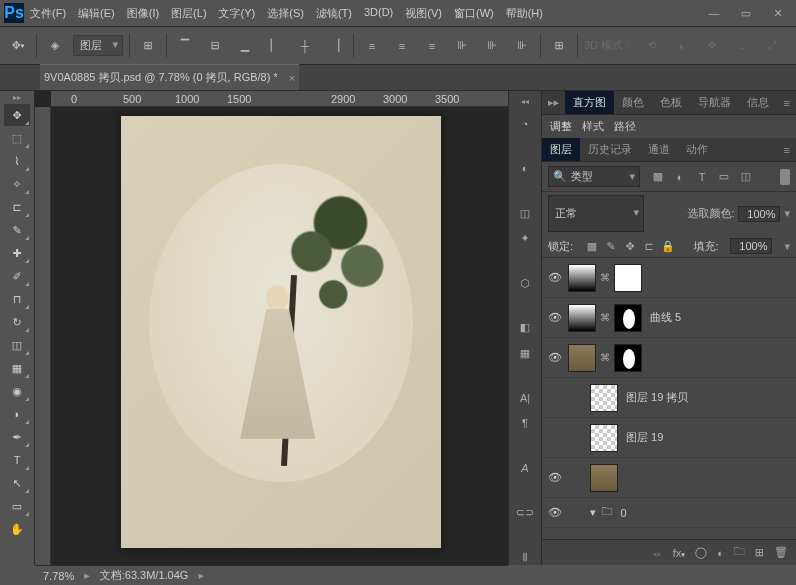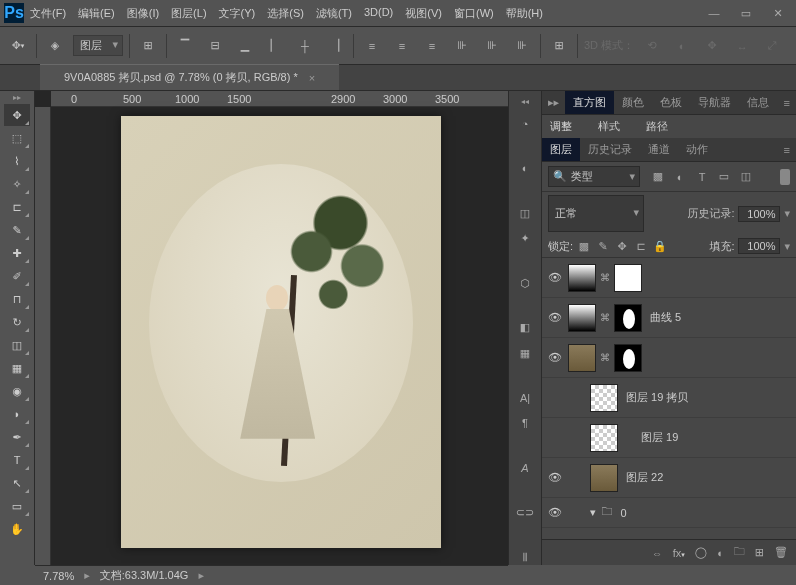--- a/index.html
+++ b/index.html
@@ -9,21 +9,21 @@
 .menu-item{padding:4px 6px;cursor:pointer}
 .win-controls{margin-left:auto;display:flex;gap:4px}
 .win-btn{width:28px;height:20px;display:flex;align-items:center;justify-content:center;color:#aaa;cursor:pointer}
 .optbar{height:38px;background:#535353;border-bottom:1px solid #2a2a2a;display:flex;align-items:center;padding:0 6px;gap:6px}
 .opt-icon{width:24px;height:24px;display:flex;align-items:center;justify-content:center;color:#bbb}
 .opt-sep{width:1px;height:24px;background:#3a3a3a}
 .opt-select{background:#474747;border:1px solid #3a3a3a;padding:2px 18px 2px 6px;position:relative;min-width:50px}
 .opt-select::after{content:"▾";position:absolute;right:4px;color:#999}
 .opt-disabled{color:#6a6a6a}
 .tabbar{height:26px;background:#434343;display:flex;align-items:flex-end;padding-left:40px;border-bottom:1px solid #2a2a2a}
-.doc-tab{background:#535353;padding:5px 24px;border-top:1px solid #6a6a6a;display:flex;align-items:center;gap:11px;font-size:10px}
+.doc-tab{background:#535353;padding:5px 4px;border-top:1px solid #6a6a6a;display:flex;align-items:center;gap:11px;font-size:10px}
 .tab-close{color:#999;cursor:pointer}
 .work{display:flex;height:474px}
 .toolbox{width:35px;background:#535353;border-right:1px solid #2a2a2a;display:flex;flex-direction:column;align-items:center;padding-top:2px}
 .tool{width:26px;height:22px;display:flex;align-items:center;justify-content:center;color:#ccc;margin-bottom:1px;cursor:pointer;position:relative}
 .tool.active{background:#3a3a3a}
 .tool-corner::after{content:"";position:absolute;right:1px;bottom:1px;border:2px solid transparent;border-right-color:#999;border-bottom-color:#999}
 .canvas-area{flex:1;background:#262626;position:relative;overflow:hidden}
 .ruler-h{position:absolute;top:0;left:16px;right:0;height:16px;background:#535353;border-bottom:1px solid #333;font-size:8px;color:#999;overflow:hidden}
 .ruler-v{position:absolute;top:16px;left:0;width:16px;bottom:0;background:#535353;border-right:1px solid #333}
 .ruler-h span{position:absolute;top:2px}
@@ -37,33 +37,33 @@
 .fg-body{width:75px;height:130px;background:linear-gradient(#d0c8b0,#c0b8a0);clip-path:polygon(35% 0,65% 0,100% 100%,0 100%);margin-top:-2px;margin-left:12px}
 .iconstrip{width:34px;background:#434343;border-left:1px solid #2a2a2a;border-right:1px solid #2a2a2a;display:flex;flex-direction:column;align-items:center;padding-top:6px;gap:10px}
 .strip-icon{width:22px;height:22px;display:flex;align-items:center;justify-content:center;color:#aaa;cursor:pointer}
 .strip-gap{height:14px}
 .panels{width:254px;background:#474747;display:flex;flex-direction:column}
 .panel-tabs{display:flex;background:#3a3a3a;border-bottom:1px solid #2a2a2a;align-items:center}
 .ptab{padding:4px 8px;color:#999;cursor:pointer;font-size:11px}
 .ptab.active{background:#0f172a;color:#ddd}
 .ptab-menu{margin-left:auto;padding:0 6px;color:#999}
 .ptab-collapse{padding:0 6px;color:#999}
-.panel-sub{display:flex;padding:4px 8px;gap:26px;font-size:11px;color:#999}
+.panel-sub{display:flex;padding:4px 8px;gap:10px;font-size:11px;color:#999}
 .panel-sub span.on{color:#ddd}
 .filter-row{display:flex;align-items:center;padding:4px 6px;gap:4px;border-bottom:1px solid #333}
 .type-sel{background:#3a3a3a;border:1px solid #2a2a2a;display:flex;align-items:center;padding:2px 4px;gap:4px;flex:0 0 92px}
 .type-sel::after{content:"▾";color:#999;margin-left:auto}
 .filter-icons{display:flex;gap:6px;margin-left:6px}
 .fi{width:16px;height:16px;display:flex;align-items:center;justify-content:center;color:#aaa}
 .blend-row{display:flex;align-items:center;padding:3px 6px;gap:4px}
 .blend-sel{background:#3a3a3a;border:1px solid #2a2a2a;padding:10px 6px;flex:0 0 96px;position:relative}
 .blend-sel::after{content:"▾";position:absolute;right:4px;color:#999}
 .opacity-lbl{color:#bbb;margin-left:auto}
 .opacity-val{background:#3a3a3a;border:1px solid #2a2a2a;padding:1px 4px;min-width:42px;text-align:right}
-.lock-row{display:flex;align-items:center;padding:3px 6px;gap:4px;border-bottom:1px solid #333;font-size:10px}
+.lock-row{display:flex;align-items:center;padding:3px 6px;gap:12px;border-bottom:1px solid #333;font-size:10px}
 .lock-icons{display:flex;gap:5px}
 .li{width:14px;height:14px;display:flex;align-items:center;justify-content:center;color:#aaa}
 .layers{flex:1;overflow-y:auto;background:#474747}
 .layer{display:flex;align-items:center;height:40px;border-bottom:1px solid #3d3d3d;padding:0 4px;gap:4px}
 .layer.h30{height:30px}
 .eye{width:18px;display:flex;justify-content:center;color:#ccc}
 .thumb{width:28px;height:28px;background:#666;border:1px solid #222;flex-shrink:0}
 .thumb.mask{background:#000;position:relative}
 .thumb.mask::after{content:"";position:absolute;left:8px;top:4px;width:12px;height:20px;background:#fff;border-radius:50%}
 .thumb.white{background:#fff}
@@ -256,21 +256,21 @@
         <div class="fi">◐</div>
         <div class="fi">T</div>
         <div class="fi">▭</div>
         <div class="fi">◫</div>
       </div>
       <div style="margin-left:auto;width:10px;height:16px;background:#888;border-radius:2px"></div>
     </div>
 
     <div class="blend-row">
       <div class="blend-sel">正常</div>
-      <span class="opacity-lbl">历史记录:</span>
+      <span class="opacity-lbl">选取颜色:</span>
       <div class="opacity-val">100%</div>
       <span style="color:#999">▾</span>
     </div>
 
     <div class="lock-row">
       <span>锁定:</span>
       <div class="lock-icons">
         <div class="li">▩</div>
         <div class="li">✎</div>
         <div class="li">✥</div>
@@ -310,30 +310,29 @@
         </div>
         <div class="layer">
           <div class="eye"></div>
           <div class="indent1" style="display: flex; align-items: center; gap: 4px; flex: 1 1 0%;">
             <div class="thumb check"></div>
             <span class="lname">图层 19 拷贝</span>
           </div>
         </div>
         <div class="layer">
           <div class="eye"></div>
-          <div class="indent1" style="display: flex; align-items: center; gap: 19px; flex: 1 1 0%;">
+          <div class="indent1" style="display: flex; align-items: center; gap: 4px; flex: 1 1 0%;">
             <div class="thumb check"></div>
             <span class="lname">图层 19</span>
           </div>
         </div>
         <div class="layer">
           <div class="eye">👁</div>
           <div class="indent1" style="display: flex; align-items: center; gap: 4px; flex: 1 1 0%;">
             <div class="thumb img1"></div>
-            <span class="lname">图层 22</span>
           </div>
         </div>
         <div class="layer h30">
           <div class="eye">👁</div>
           <div class="indent1" style="display: flex; align-items: center; gap: 4px; flex: 1 1 0%;">
             <span class="folder-tri">▾</span>
             <span>🗀</span>
             <span class="lname">0</span>
           </div>
         </div>

